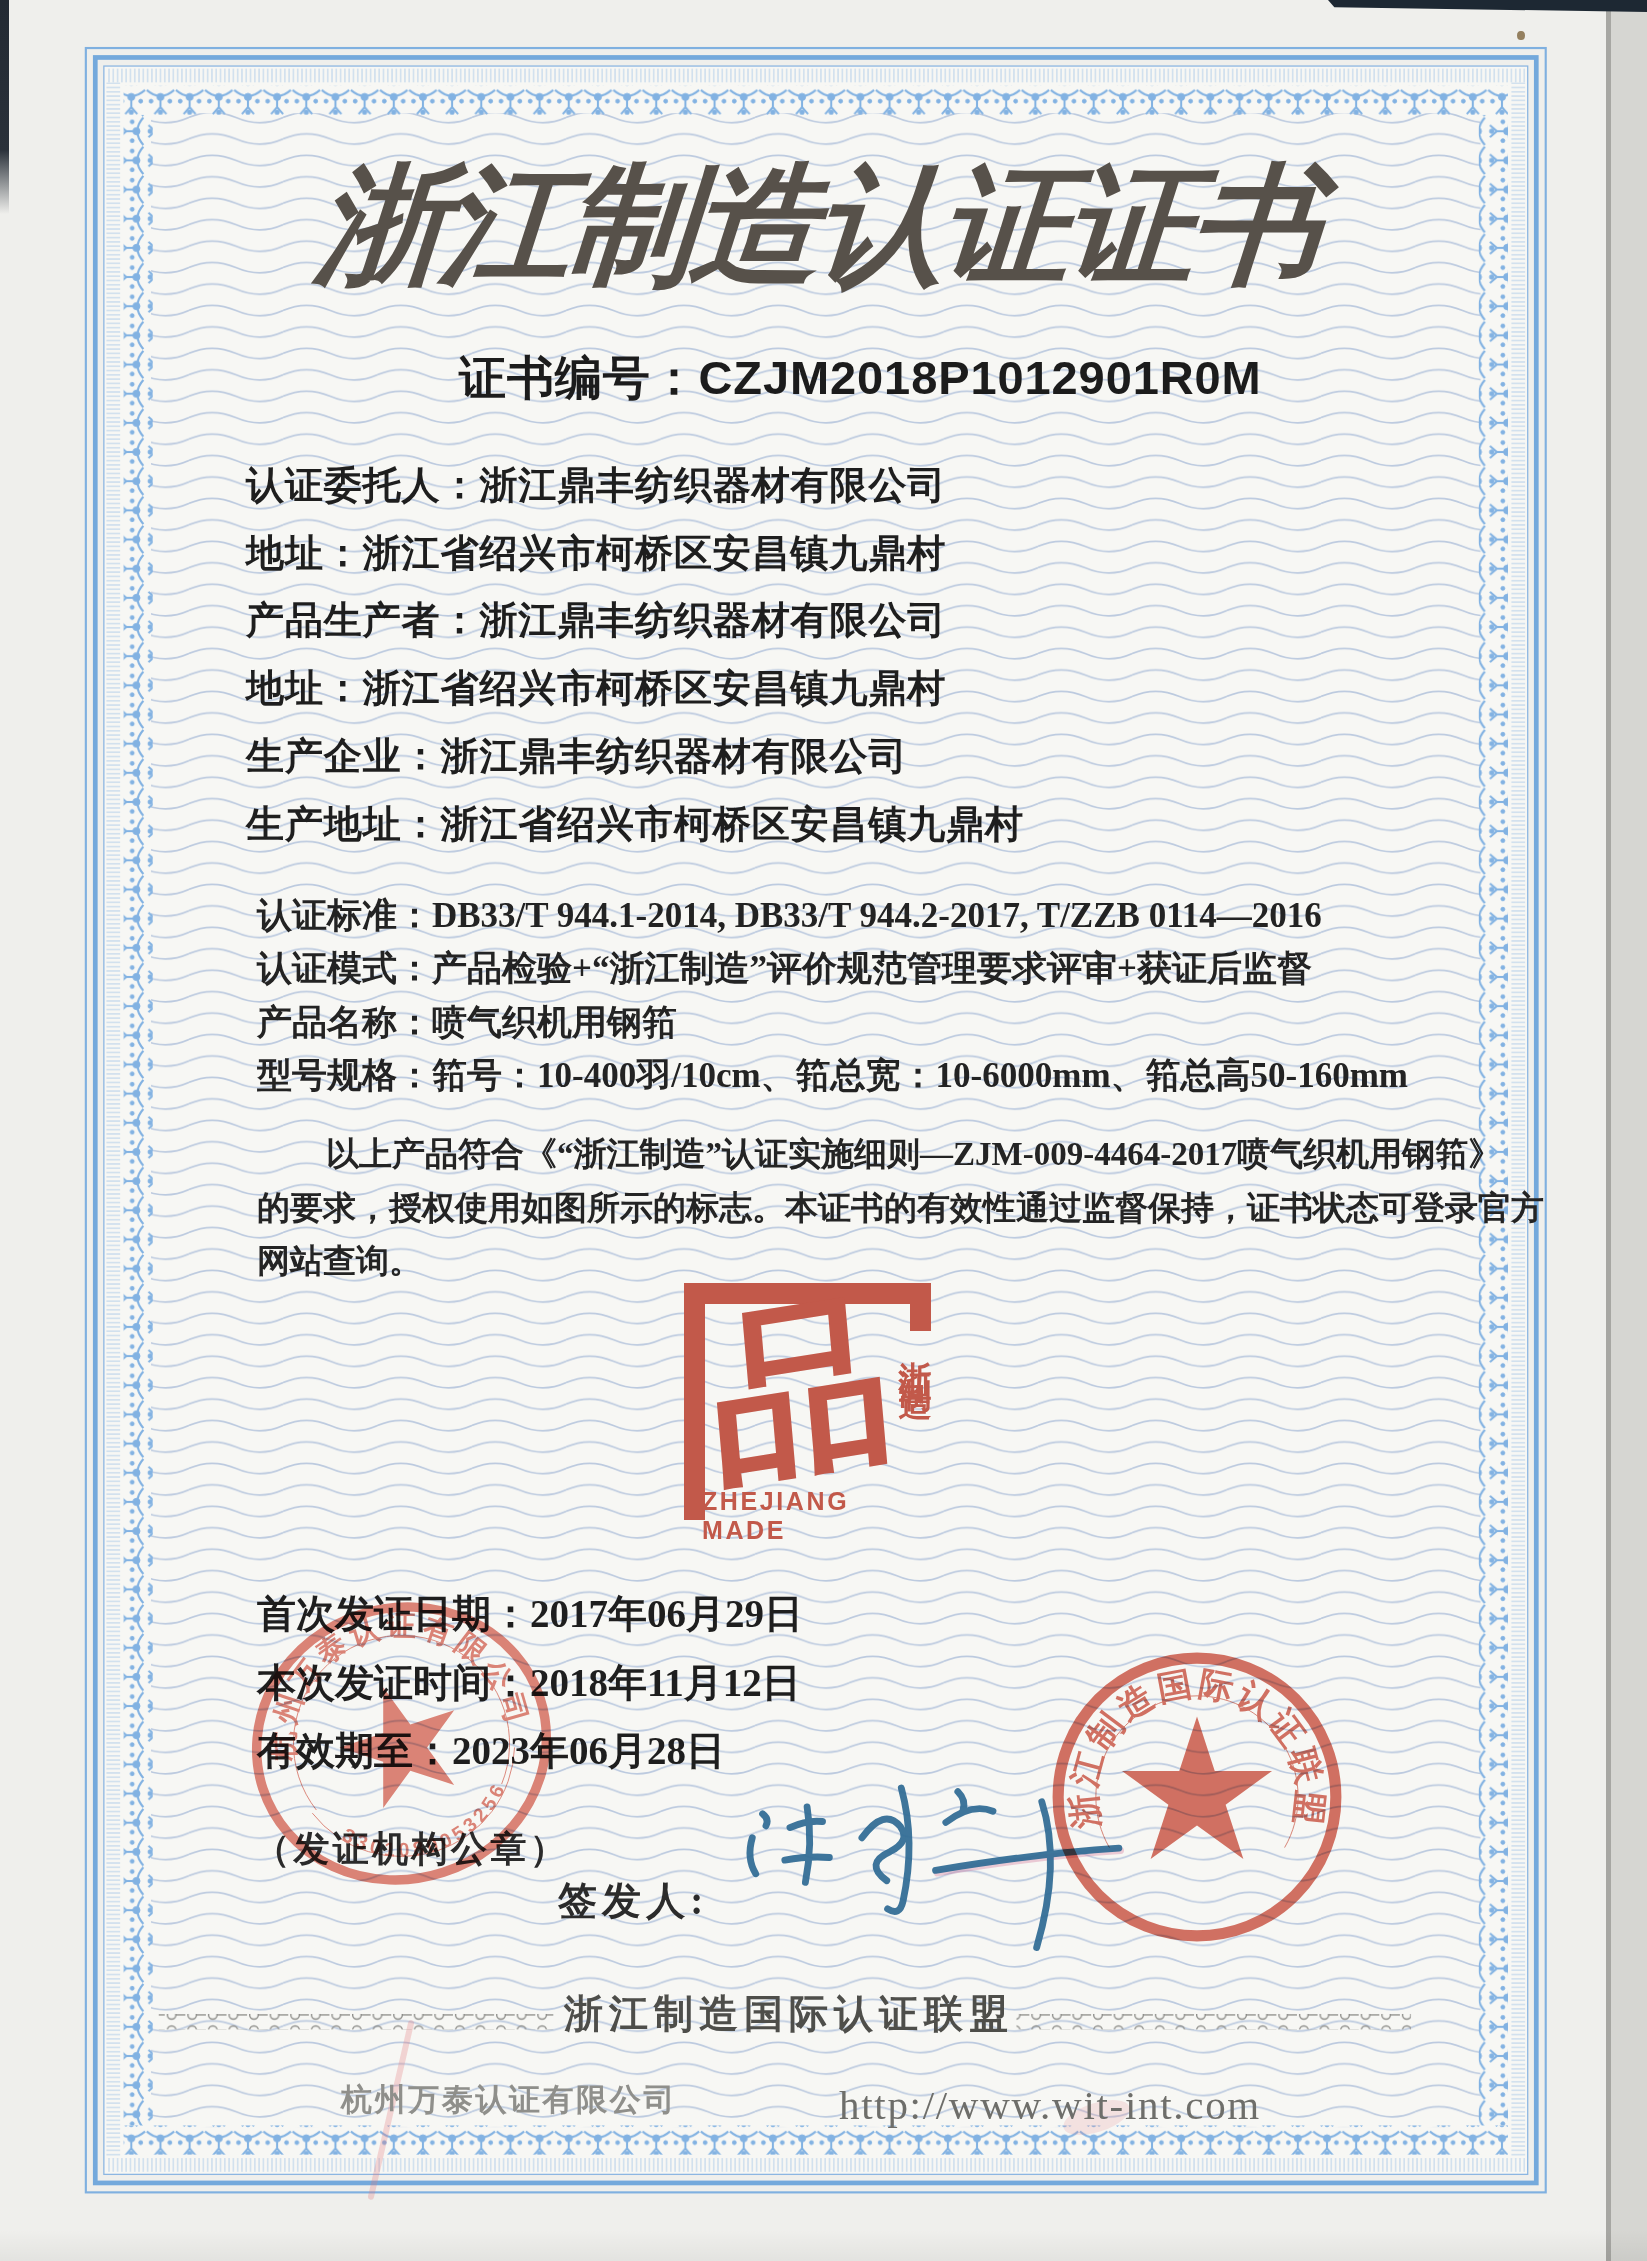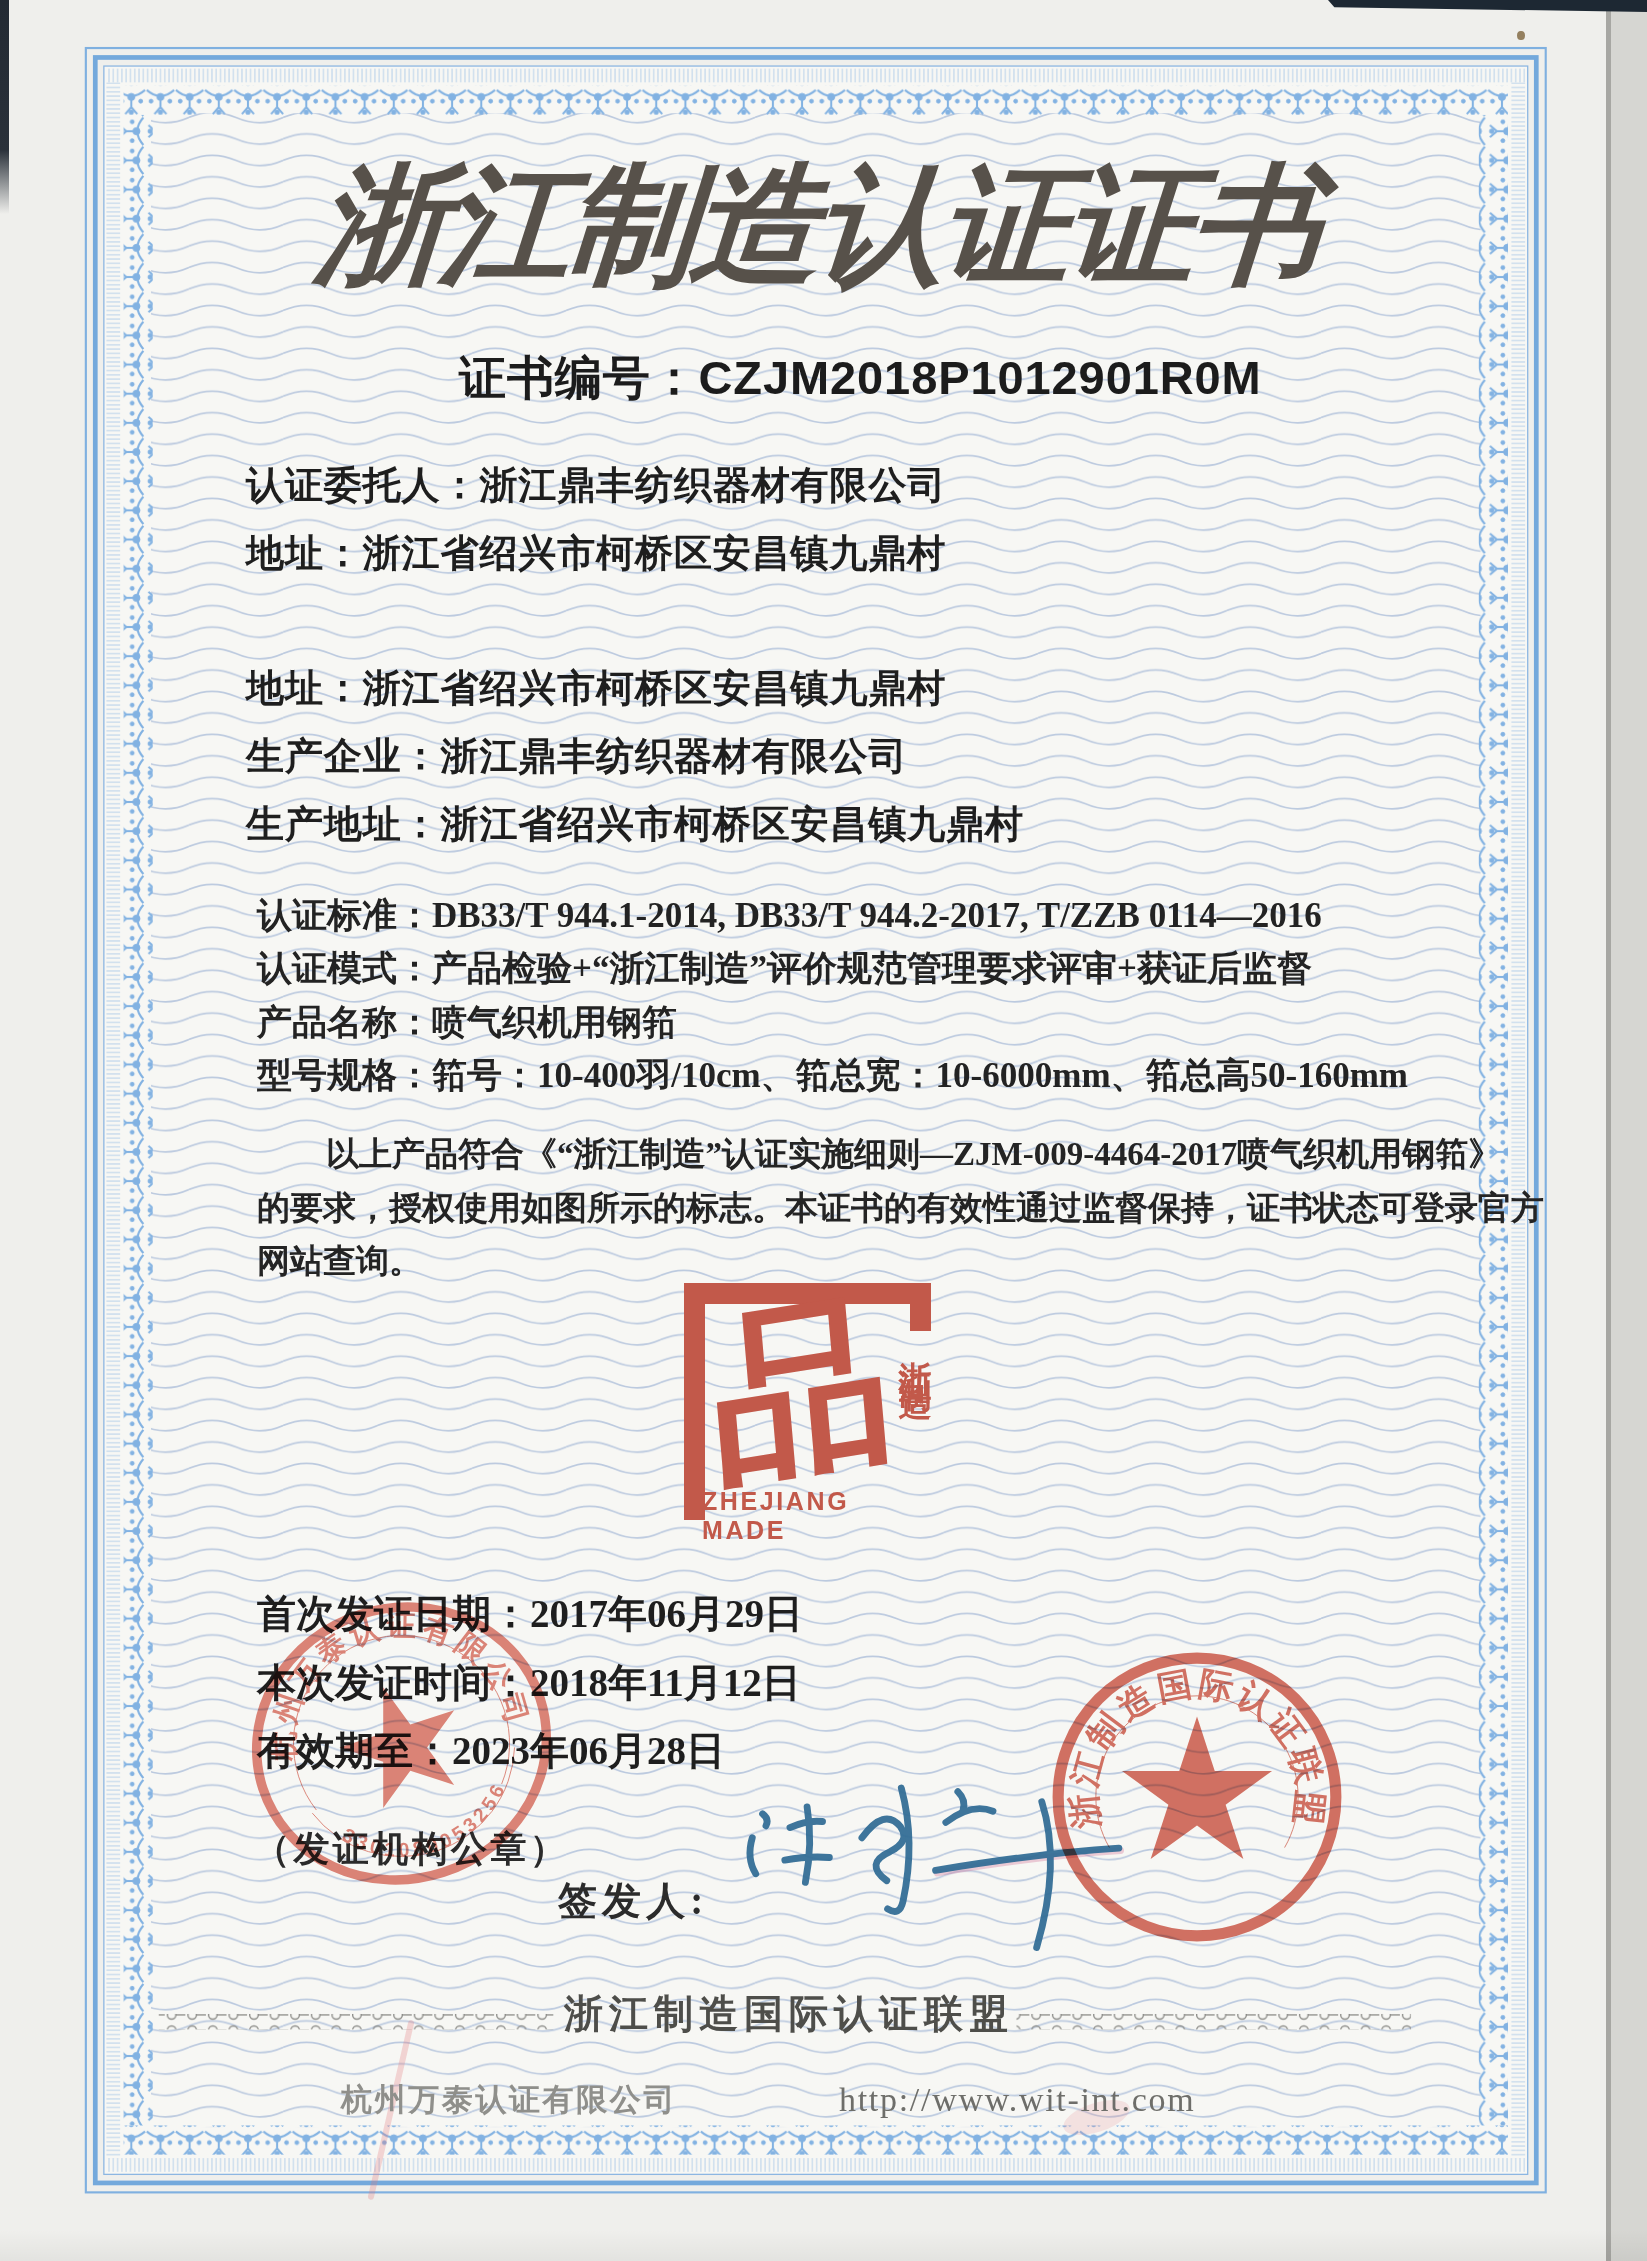--- a/index.html
+++ b/index.html
@@ -41,21 +41,21 @@
              transform:rotate(-9deg) skewX(-4deg);}
   .logo-side{left:892px;top:1335px;font-size:33px;font-weight:700;color:#c2594a;
              writing-mode:vertical-rl;letter-spacing:8.6px;}
   .logo-cap{left:702px;top:1487px;width:230px;text-align:left;font-size:25px;font-weight:700;
             color:#c2594a;letter-spacing:2.6px;font-family:"Liberation Sans",sans-serif;}
 
   
   .band-title{left:0;top:1987px;width:1578px;text-align:center;font-size:39px;font-weight:700;
               color:#4e4e4a;letter-spacing:6px;}
   .footer-issuer{left:341px;top:2079px;font-size:31px;font-weight:600;color:#8f8f8b;letter-spacing:2.6px;}
-  .footer-url{left:839px;top:2081px;font-size:34px;color:#6e6e6a;letter-spacing:1.7px;}
+  .footer-url{left:839px;top:2081px;font-size:41px;color:#6e6e6a;letter-spacing:1.7px;}
 
   .seal{mix-blend-mode:multiply;}
 </style>
 </head>
 <body>
 
 <div id="stage">
 
   <svg class="abs" style="left:0;top:0" width="1647" height="2261" viewBox="0 0 1920 2636">
     <defs>
@@ -125,20 +125,21 @@
   <div class="abs pink-streak"></div>
   <div class="abs pink-smudge"></div>
   <div class="abs bottom-shade"></div>
 
   <div class="abs title">浙江制造认证证书</div>
 
   <div class="abs certno">证书编号：CZJM2018P1012901R0M</div>
 
   <div class="abs frow" style="top:460px">认证委托人：浙江鼎丰纺织器材有限公司</div>
   <div class="abs frow" style="top:528px">地址：浙江省绍兴市柯桥区安昌镇九鼎村</div>
+  <div class="abs frow" style="top:595px">产品生产者：浙江鼎丰纺织器材有限公司</div>
   <div class="abs frow" style="top:663px">地址：浙江省绍兴市柯桥区安昌镇九鼎村</div>
   <div class="abs frow" style="top:731px">生产企业：浙江鼎丰纺织器材有限公司</div>
   <div class="abs frow" style="top:799px">生产地址：浙江省绍兴市柯桥区安昌镇九鼎村</div>
 
   <div class="abs srow" style="top:892px">认证标准：DB33/T 944.1-2014, DB33/T 944.2-2017, T/ZZB 0114—2016</div>
   <div class="abs srow" style="top:945px">认证模式：产品检验+“浙江制造”评价规范管理要求评审+获证后监督</div>
   <div class="abs srow" style="top:999px">产品名称：喷气织机用钢筘</div>
   <div class="abs srow" style="top:1052px">型号规格：筘号：10-400羽/10cm、筘总宽：10-6000mm、筘总高50-160mm</div>
 
   <div class="abs stline" style="top:1132px;left:326px">以上产品符合《“浙江制造”认证实施细则—ZJM-009-4464-2017喷气织机用钢筘》</div>

